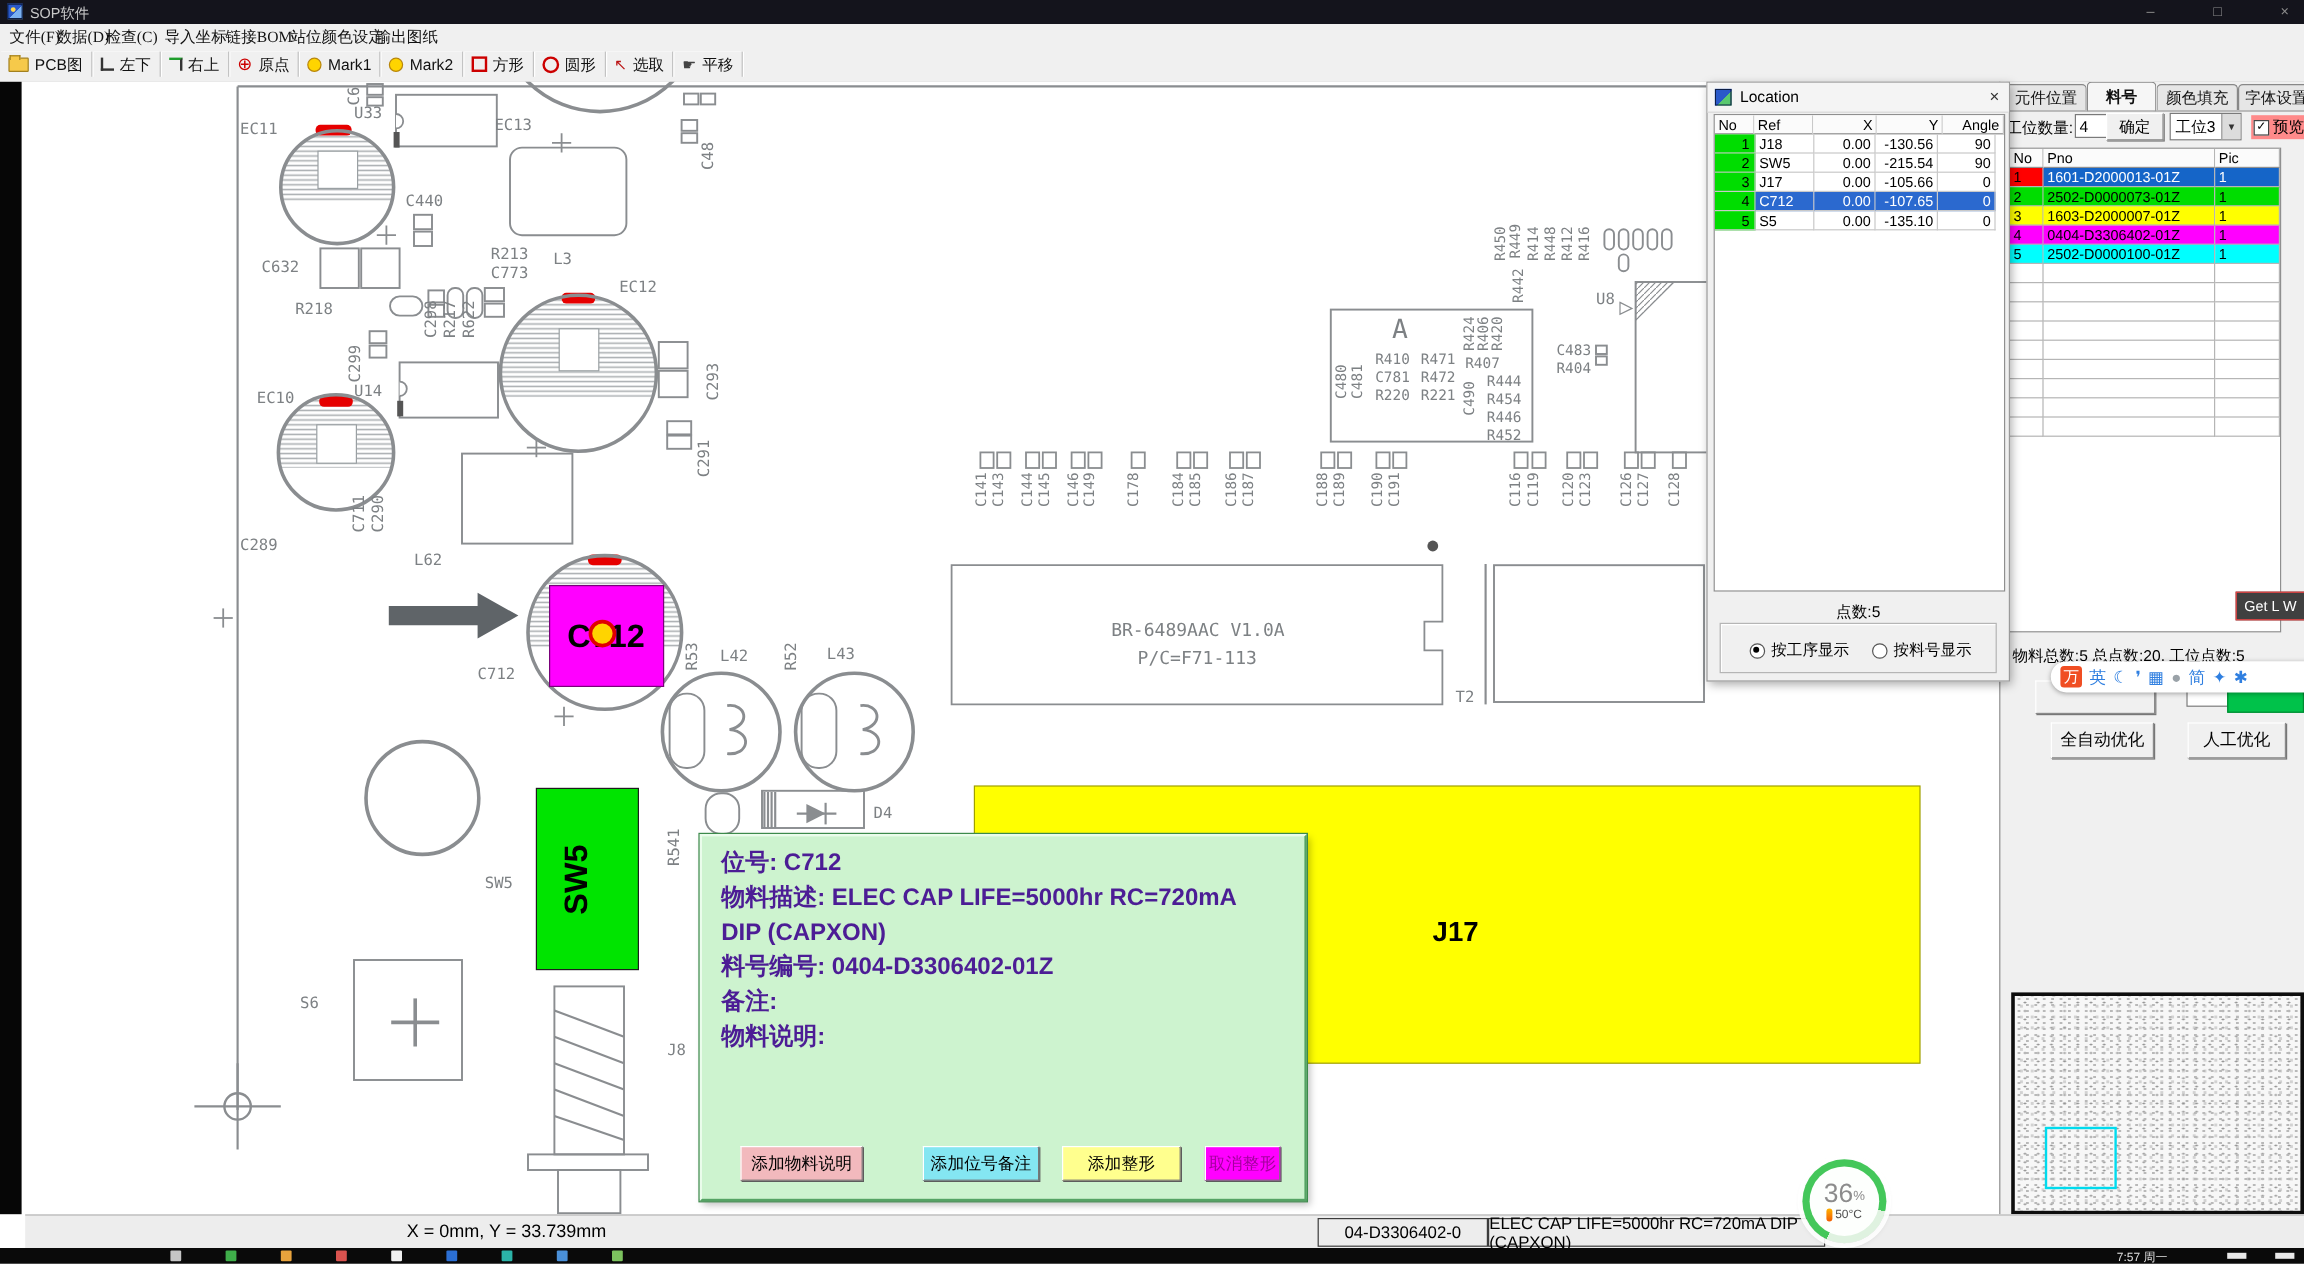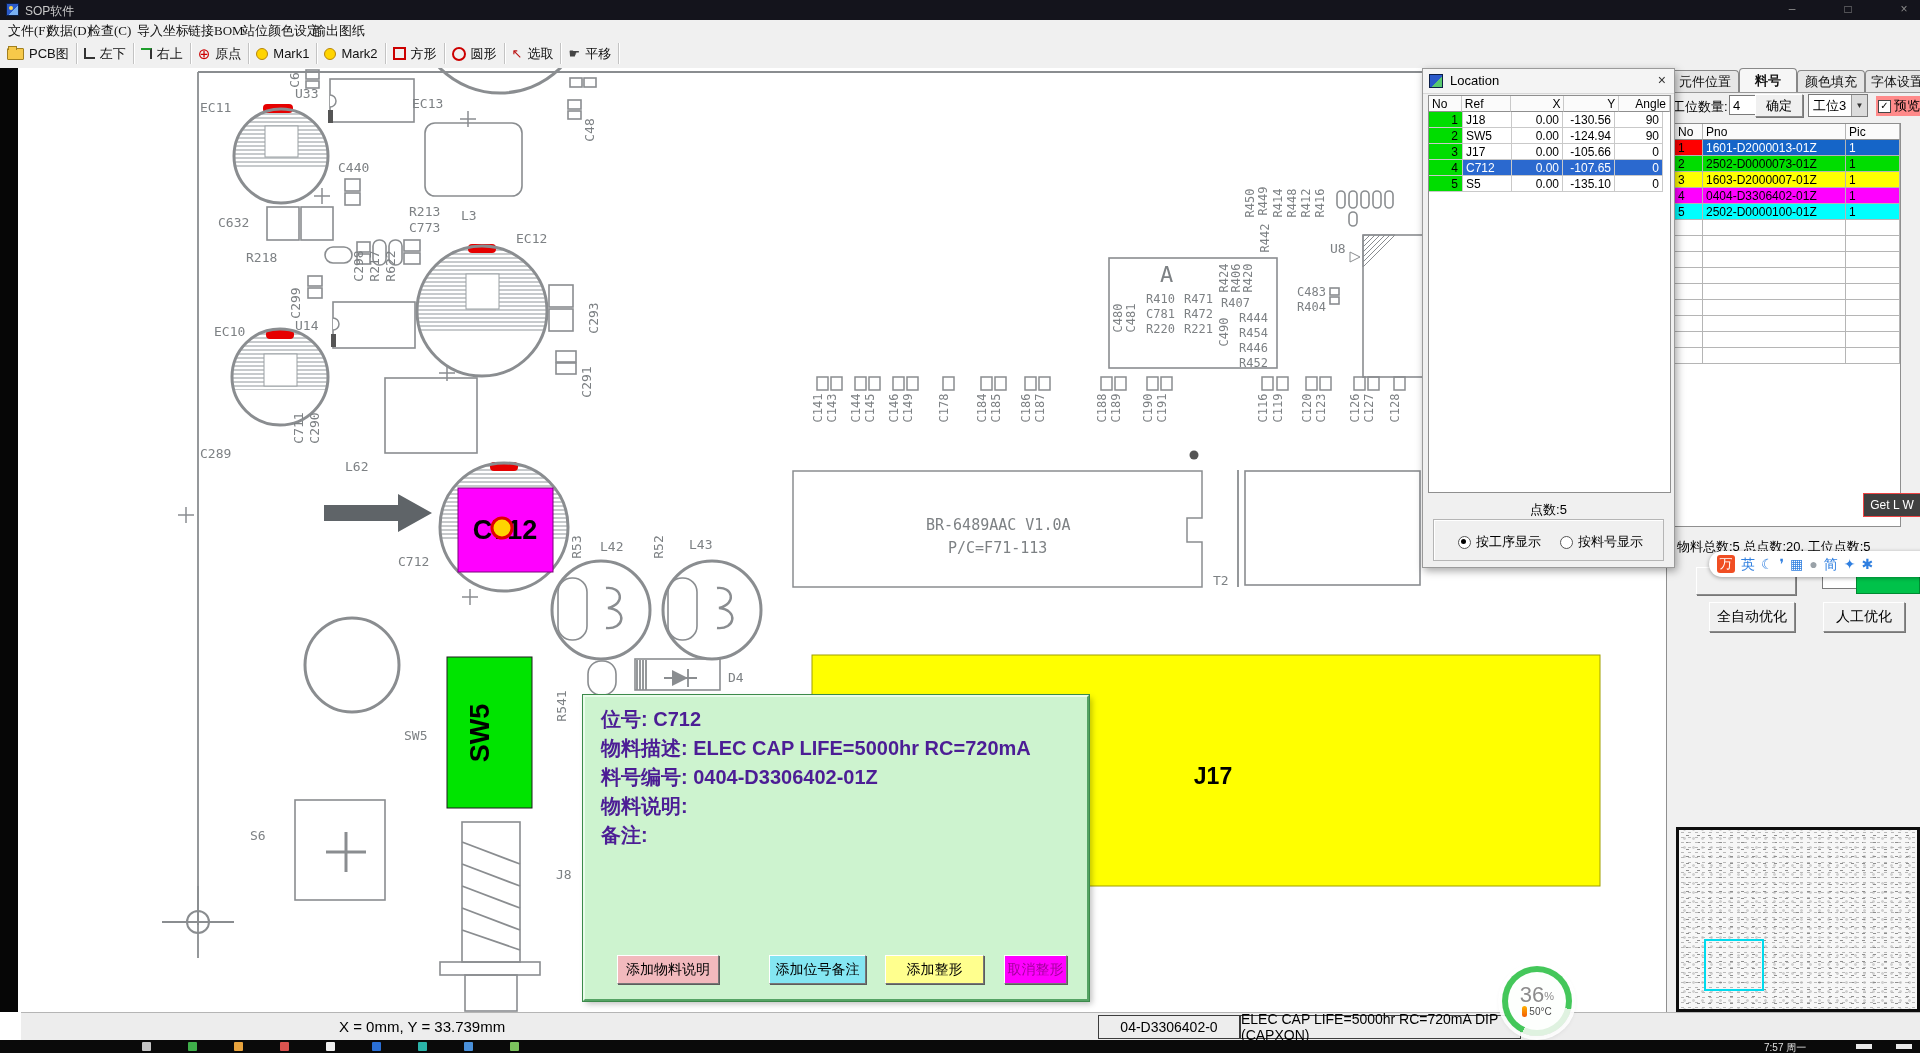--- a/index.html
+++ b/index.html
@@ -440,23 +440,24 @@
         <circle cx="502" cy="528" r="10" fill="#ffd400" stroke="#e00000" stroke-width="3"></circle>
       </g>
     </svg>
     <div id="leftstrip"></div>
   </div>
 
   <div class="popup">
     <div class="popup-text">
       <div>位号:   C712</div>
       <div>物料描述:   ELEC CAP LIFE=5000hr RC=720mA</div>
+      <div>DIP (CAPXON)</div>
       <div>料号编号:  0404-D3306402-01Z</div>
+      <div>备注:</div>
       <div>物料说明:</div>
-      <div>备注:</div>
     </div>
     <div id="popup-buttons">
         <div class="popup-btn" style="left: 32px; width: 100px; background: rgb(242, 185, 189); color: rgb(0, 0, 0);">添加物料说明</div>
         <div class="popup-btn" style="left: 184px; width: 95px; background: rgb(132, 230, 242); color: rgb(0, 0, 0); font-family: Liberation Mono, monospace;">添加位号备注</div>
         <div class="popup-btn" style="left: 300px; width: 97px; background: rgb(255, 255, 142); color: rgb(0, 0, 0);">添加整形</div>
         <div class="popup-btn" style="left: 419px; width: 61px; background: rgb(255, 0, 255); color: rgb(164, 0, 158);">取消整形</div>
       </div>
   </div>
 
   <div class="locdlg">
@@ -478,21 +479,21 @@
             <span class="c-no g">1</span>
             <span class="c-ref">J18</span>
             <span class="c-x">0.00</span>
             <span class="c-y">-130.56</span>
             <span class="c-a">90</span>
           </div>
           <div class="lrow">
             <span class="c-no g">2</span>
             <span class="c-ref">SW5</span>
             <span class="c-x">0.00</span>
-            <span class="c-y">-124.94</span>
+            <span class="c-y">-215.54</span>
             <span class="c-a">90</span>
           </div>
           <div class="lrow">
             <span class="c-no g">3</span>
             <span class="c-ref">J17</span>
             <span class="c-x">0.00</span>
             <span class="c-y">-105.66</span>
             <span class="c-a">0</span>
           </div>
           <div class="lrow sel">

